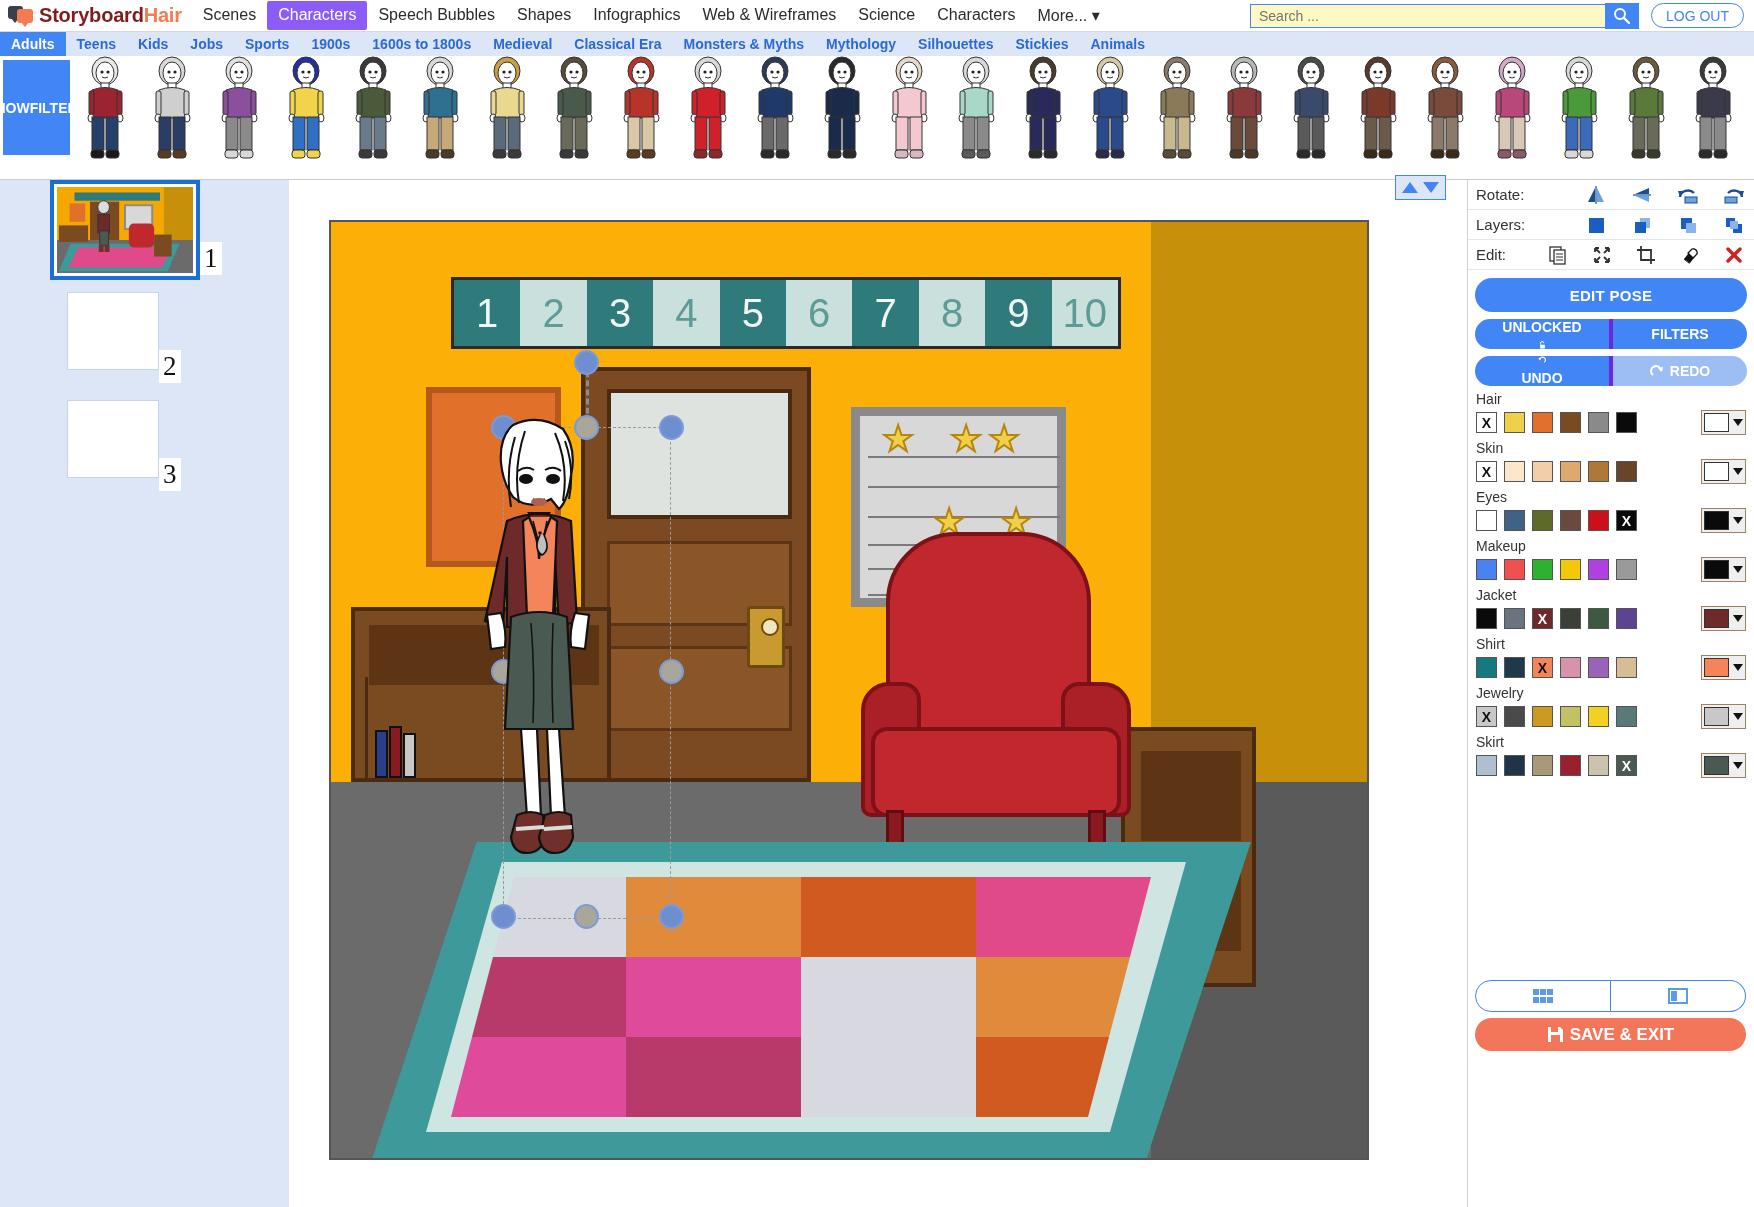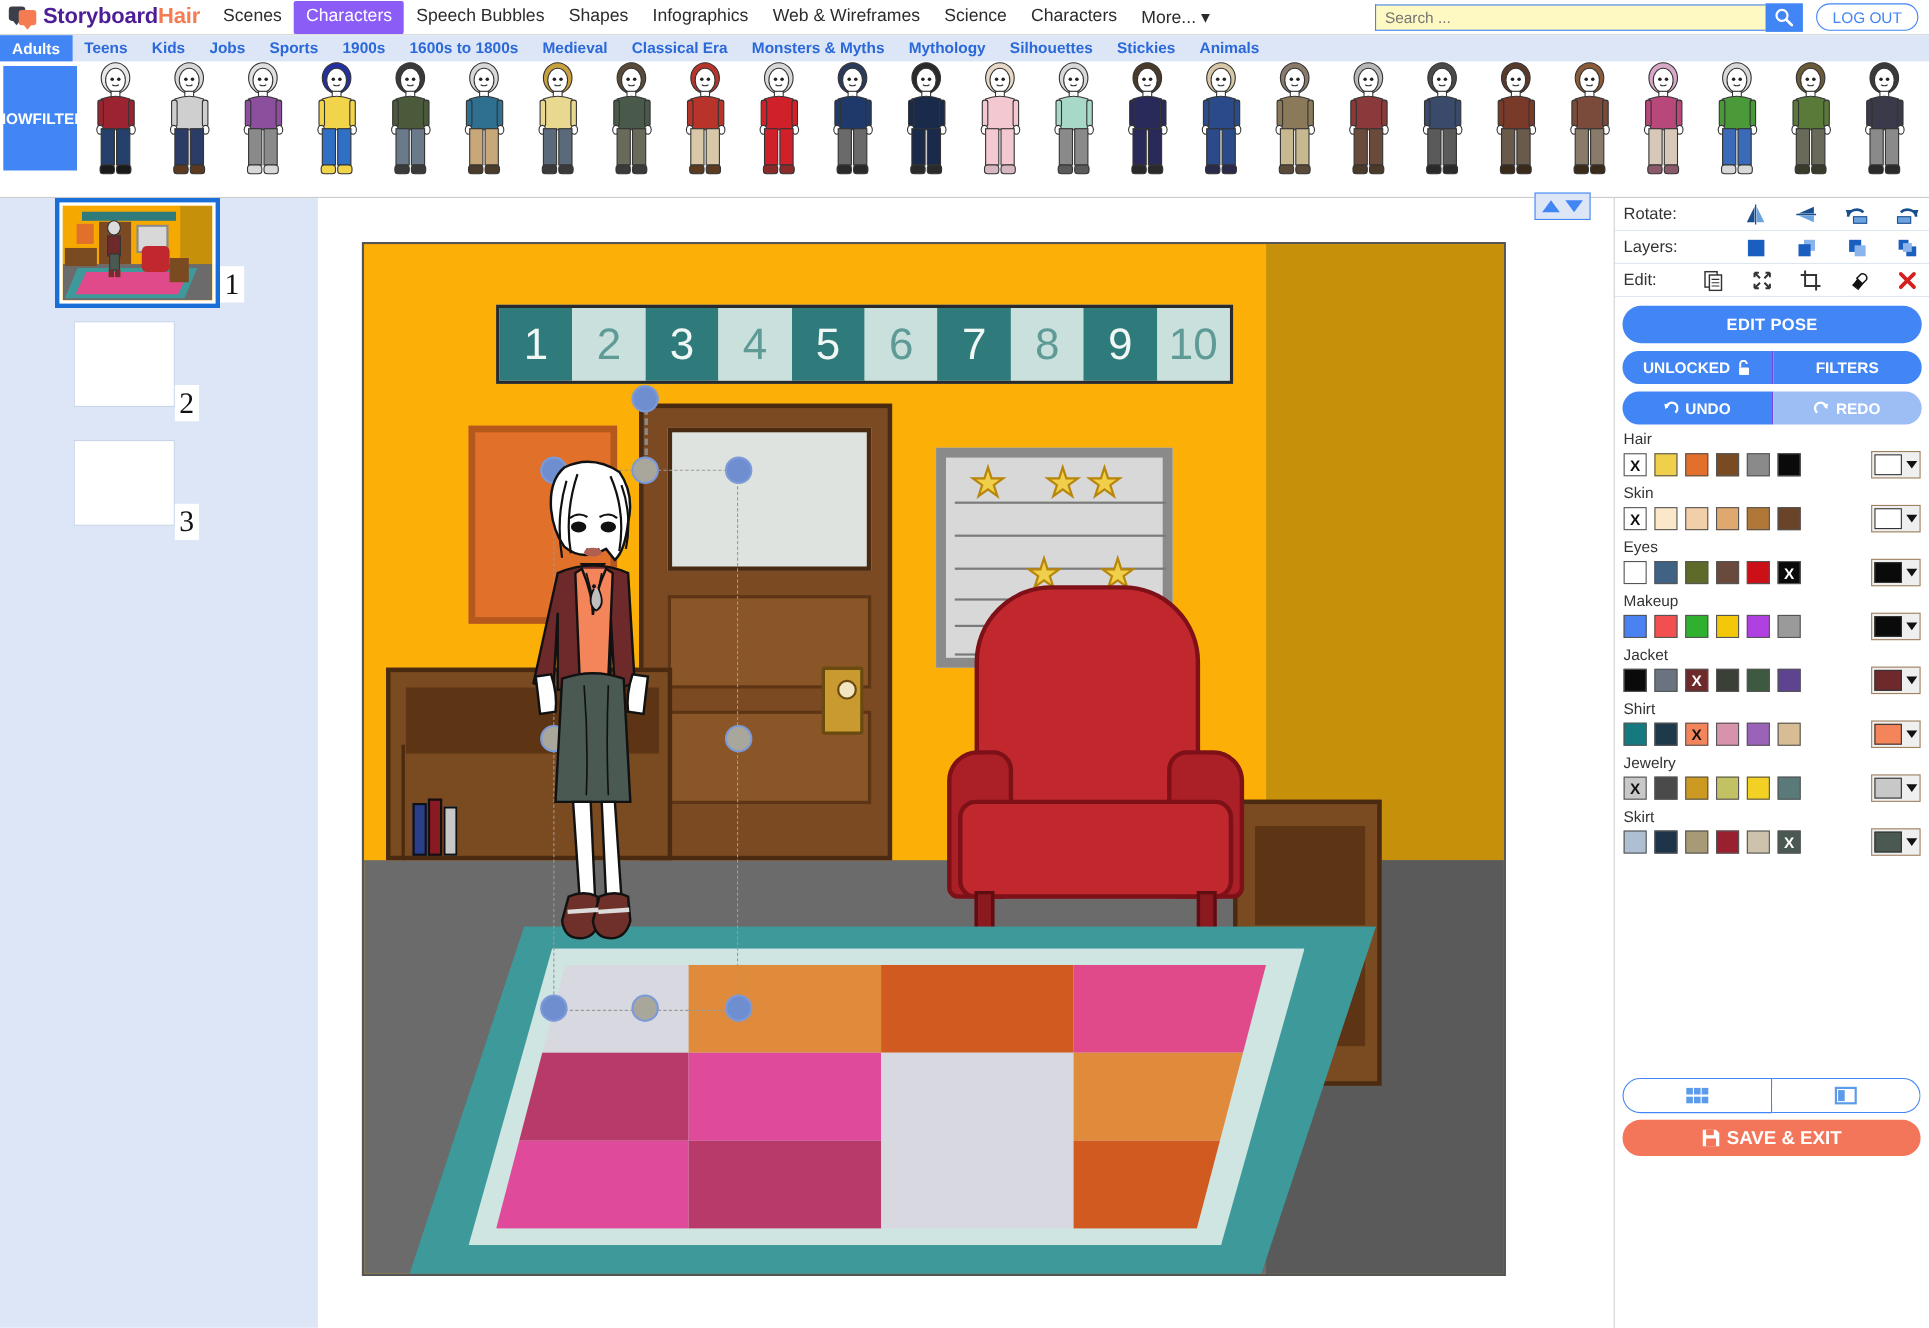--- a/index.html
+++ b/index.html
@@ -32,21 +32,21 @@
   .logo-glyph .b2 {
     position: absolute; left: 9px; top: 3px; width: 16px; height: 14px;
     background: #f47b52; border-radius: 3px;
   }
   .logo-glyph .b2:after {
     content:""; position:absolute; left:4px; bottom:-4px; width:0;height:0;
     border-left:4px solid transparent; border-right:4px solid transparent;
     border-top:5px solid #f47b52;
   }
   .logo-txt { font-size: 20px; font-weight: bold; letter-spacing: -0.2px; }
-  .logo-txt .dark { color: #4c1d95; }
+  .logo-txt .dark { color: #7f1d1d; }
   .logo-txt .orange { color: #f47b52; }
 
   .nav-item {
     padding: 5px 11px; font-size: 16px; color: #2b2b2b; cursor: pointer;
     white-space: nowrap; border-radius: 2px;
   }
   .nav-item.active { background: #8b5cf6; color: #fff; }
   #nav-right { margin-left: auto; display: flex; align-items: center; padding-right: 10px; }
   #search-wrap { display: flex; align-items: center; }
   #search-input {
@@ -61,21 +61,21 @@
   #logout-btn {
     margin-left: 12px; height: 25px; padding: 0 14px; border: 1px solid #4285f4;
     border-radius: 13px; background: #fff; color: #4285f4; font-size: 14px;
     cursor: pointer; display:flex; align-items:center;
     font-family: "Liberation Sans", sans-serif;
   }
 
   
   #subnav {
     position: absolute; top: 32px; left: 0; width: 1754px; height: 24px;
-    background: #dce6f7; display: flex; 
+    background: #dce6f7; display: flex; align-items: center;
   }
   .sub-item {
     padding: 3px 11px; font-size: 14px; color: #2b68d8; font-weight: bold;
     cursor: pointer; white-space: nowrap;
   }
   .sub-item.active { background: #4285f4; color: #fff; height:24px; display:flex; align-items:center;}
 
   
   #charstrip {
     position: absolute; top: 56px; left: 0; width: 1754px; height: 110px;
@@ -253,21 +253,21 @@
   .btn-full {
     margin: 8px 7px 0 7px; height: 34px; border-radius: 17px; background:#4285f4;
     color:#fff; font-size:15px; font-weight:bold; letter-spacing:0.3px;
     display:flex; align-items:center; justify-content:center; cursor:pointer;
   }
   .btn-pair { margin: 7px 7px 0 7px; display:flex; }
   .btn-half {
     flex:1; height:30px; background:#4285f4; color:#fff; font-size:14px; font-weight:bold;
     display:flex; align-items:center; justify-content:center; cursor:pointer; gap:6px;
   }
-  .btn-half.left { border-radius:15px 0 0 15px; border-right:1px solid #6d28d9; }
+  .btn-half.left { border-radius:15px 0 0 15px; border-right:4px solid #6d28d9;flex-direction:column; }
   .btn-half.right { border-radius:0 15px 15px 0; }
   .btn-half.lightblue { background:#9dbdf5; }
 
   .swatch-group { margin: 5px 8px 0 8px; }
   .sw-label { font-size: 14px; color:#333; margin-bottom: 3px; }
   .sw-row { display:flex; align-items:center; }
   .sw {
     width:21px; height:21px; margin-right:7px; border:1px solid #555; cursor:pointer;
     display:flex; align-items:center; justify-content:center;
     font-size:14px; font-weight:bold; font-family:"Liberation Sans", sans-serif;

